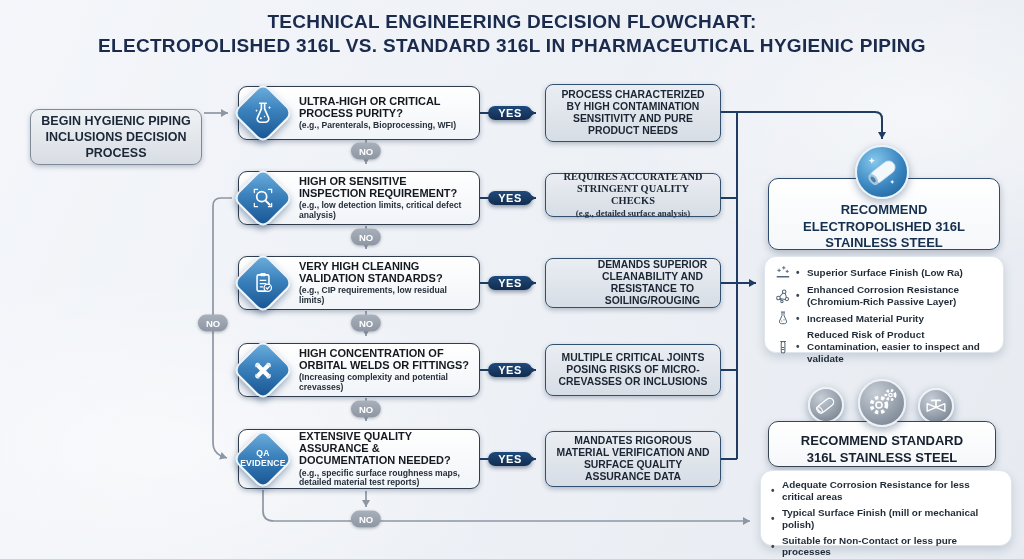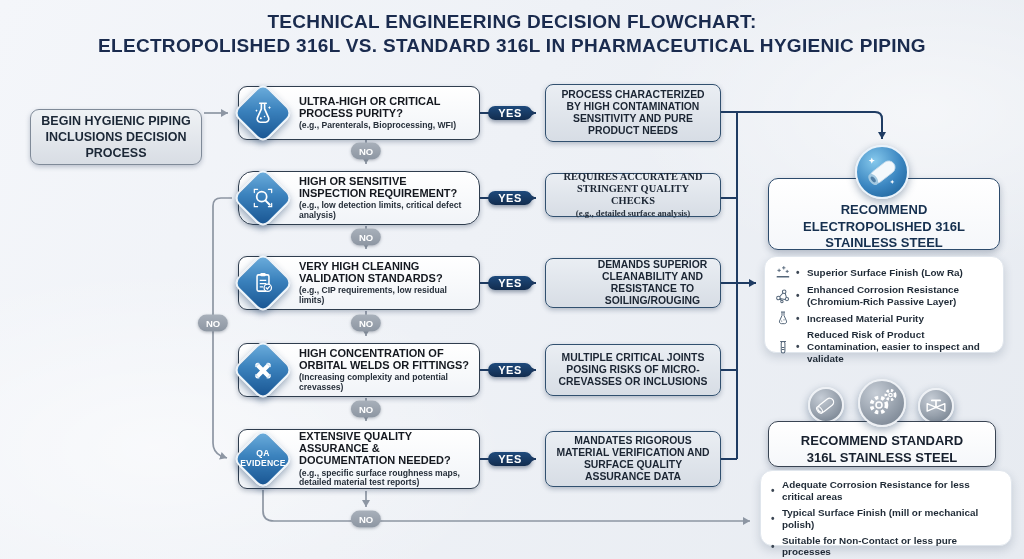--- a/index.html
+++ b/index.html
@@ -117,21 +117,21 @@
   <div class="node startbox">
     <div>BEGIN HYGIENIC PIPING</div>
     <div>INCLUSIONS DECISION</div>
     <div>PROCESS</div>
   </div>
 
   <div class="node qbox" style="top:86px;height:54px;">
     <div class="qtext">ULTRA-HIGH OR CRITICAL PROCESS PURITY?</div>
     <div class="qdetail">(e.g., Parenterals, Bioprocessing, WFI)</div>
   </div>
-  <div class="node qbox" style="top:171px;height:54px;border-radius:15px;">
+  <div class="node qbox" style="top:171px;height:54px;">
     <div class="qtext">HIGH OR SENSITIVE INSPECTION REQUIREMENT?</div>
     <div class="qdetail">(e.g., low detection limits, critical defect analysis)</div>
   </div>
   <div class="node qbox" style="top:256px;height:54px;">
     <div class="qtext">VERY HIGH CLEANING VALIDATION STANDARDS?</div>
     <div class="qdetail">(e.g., CIP requirements, low residual limits)</div>
   </div>
   <div class="node qbox" style="top:343px;height:54px;">
     <div class="qtext">HIGH CONCENTRATION OF ORBITAL WELDS OR FITTINGS?</div>
     <div class="qdetail">(Increasing complexity and potential crevasses)</div>

